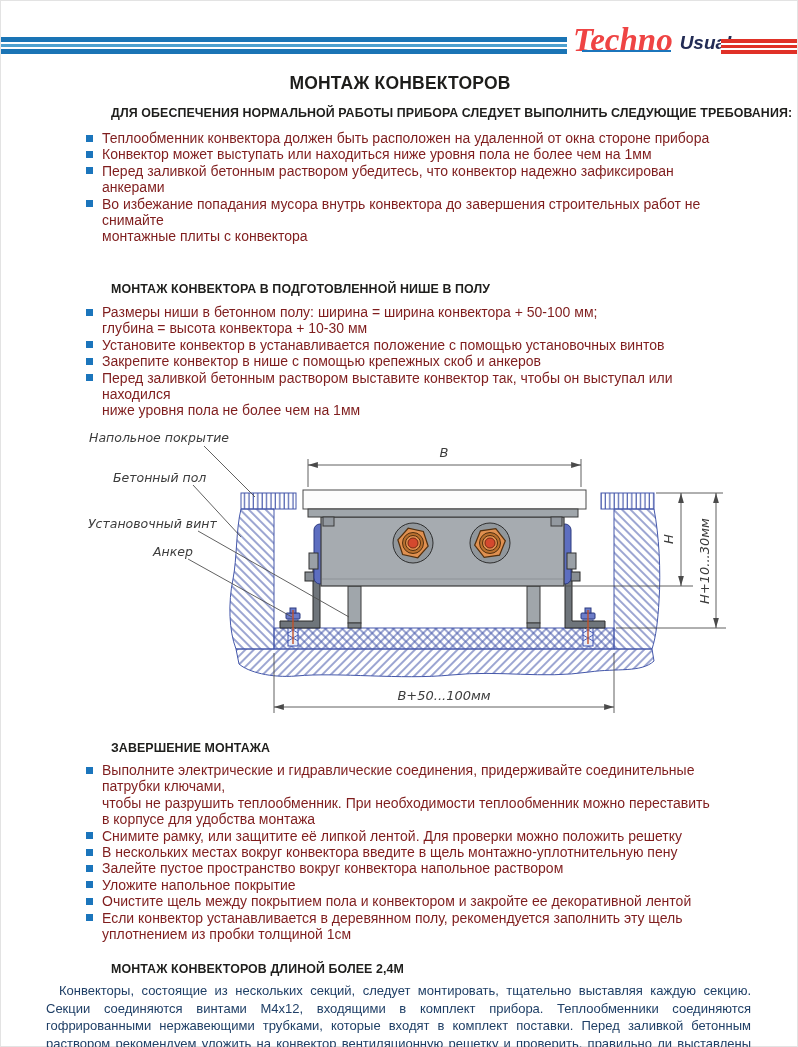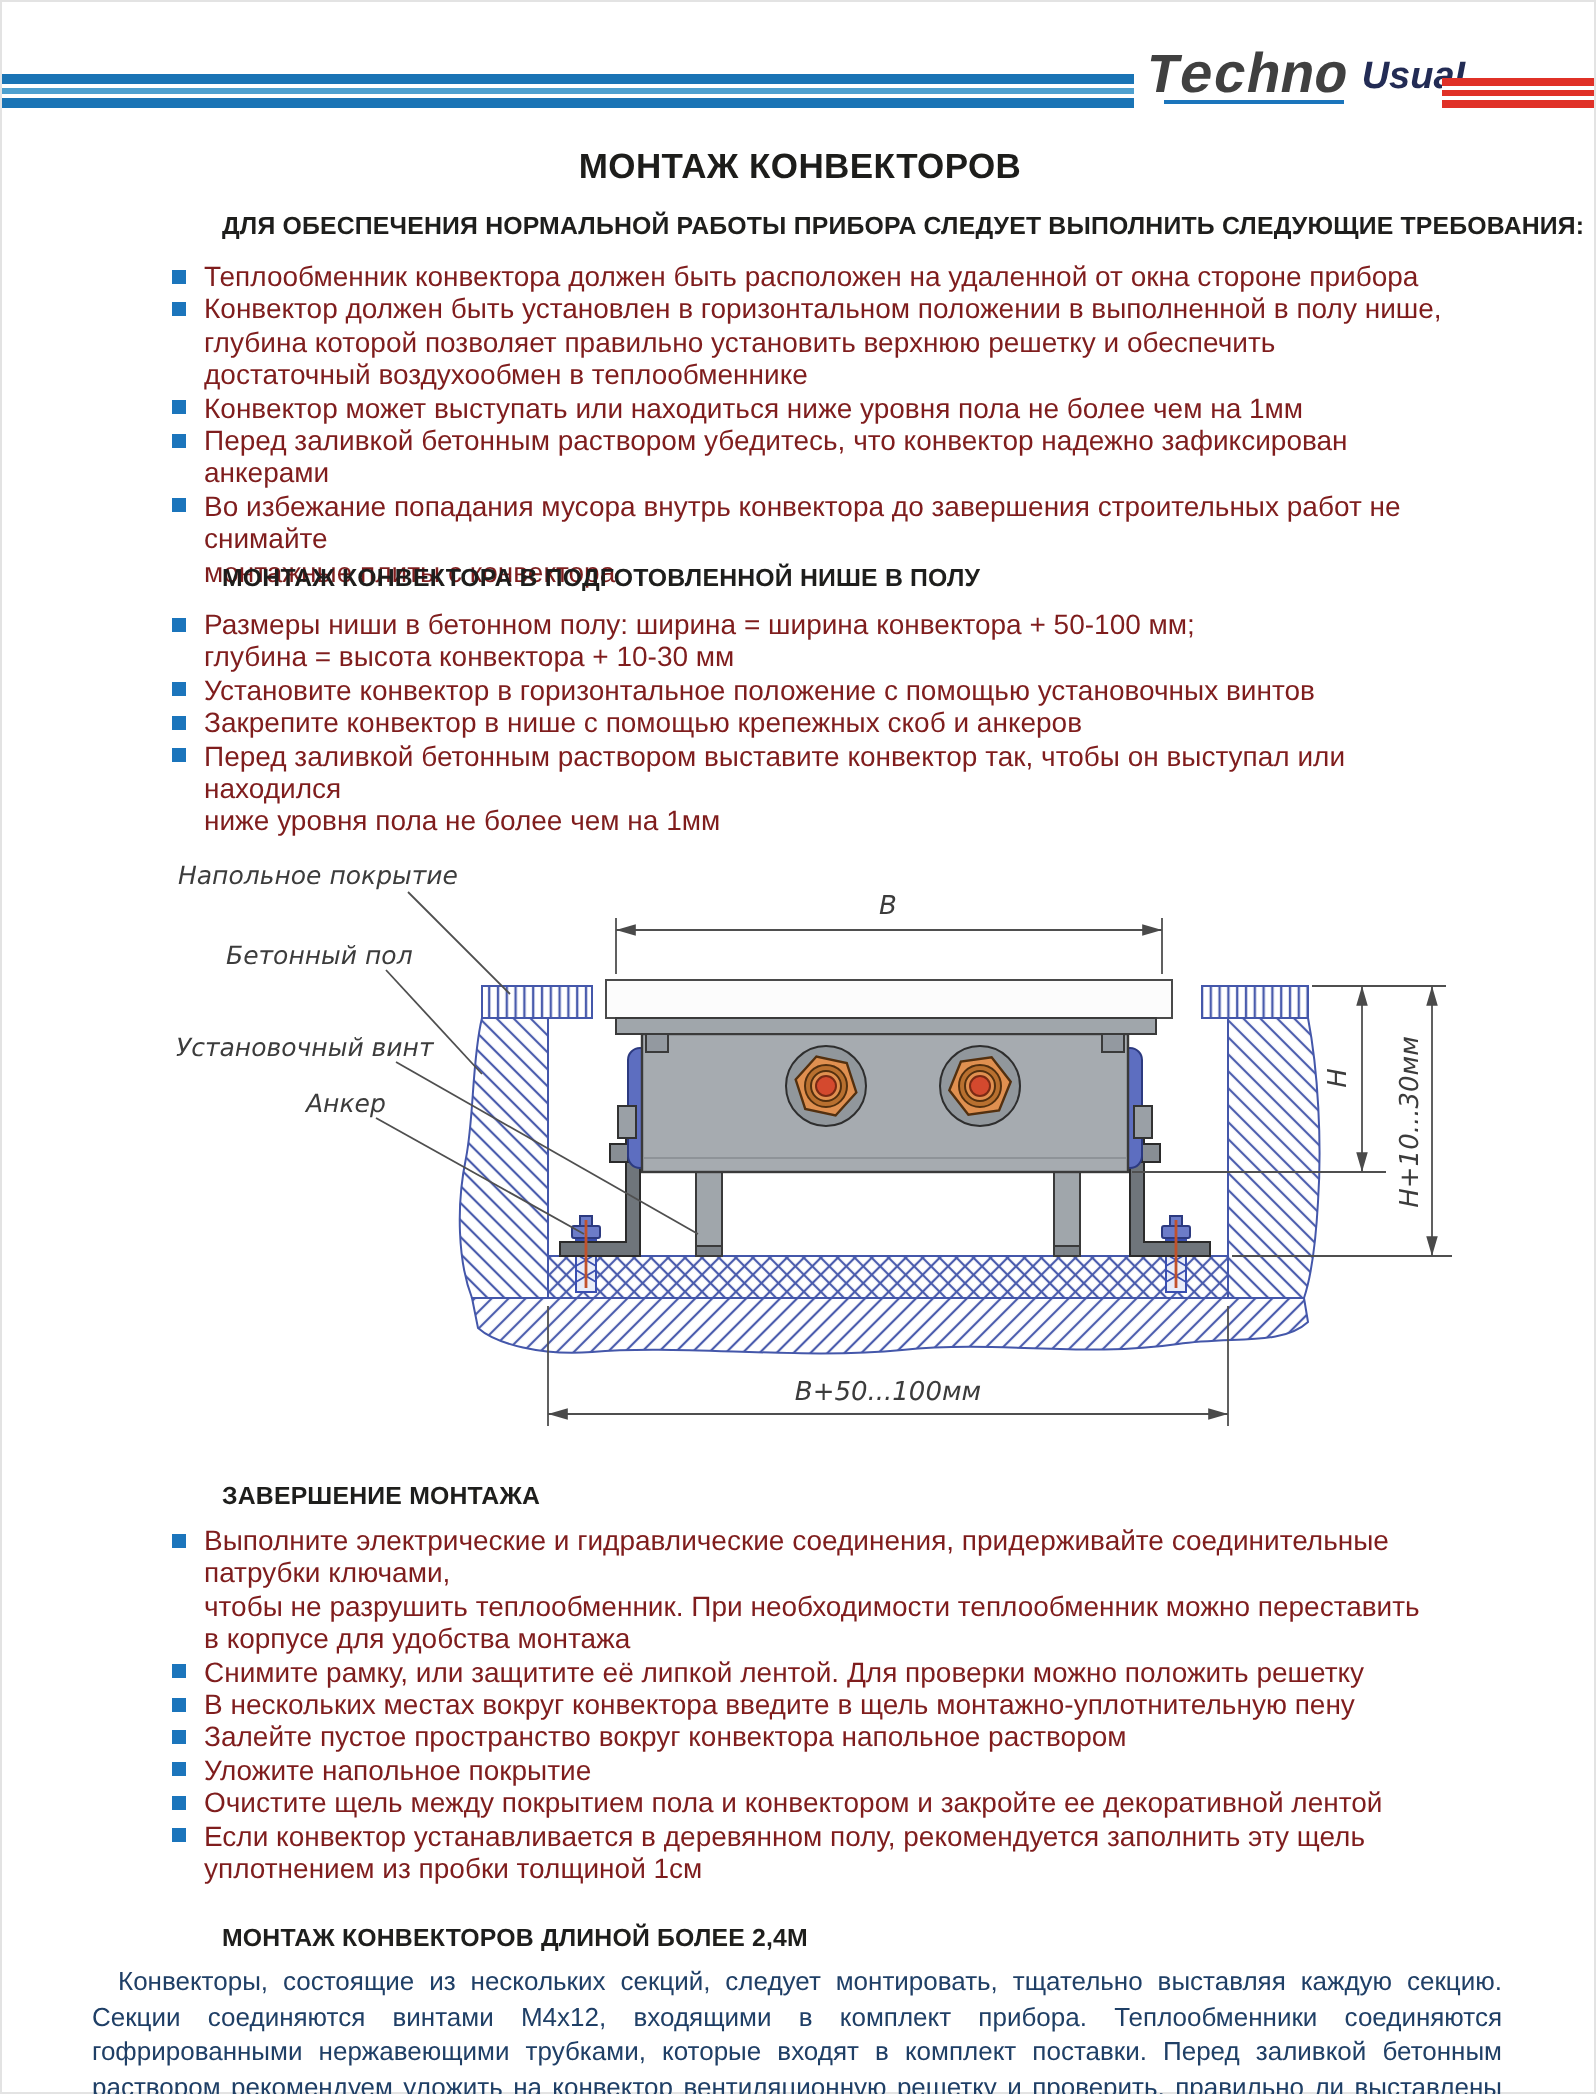--- a/index.html
+++ b/index.html
@@ -14,22 +14,22 @@
   .blue-stripes .b3{height:3px;background:#4ea0cf;}
   .blue-stripes .b4{height:2px;background:#fff;}
   .blue-stripes .b5{height:5px;background:#1a74b5;}
   .red-stripes{position:absolute;right:0;top:38px;width:76px;}
   .red-stripes .r1{height:4px;background:#e03127;}
   .red-stripes .r2{height:2px;background:#fff;}
   .red-stripes .r3{height:3px;background:#e03127;}
   .red-stripes .r4{height:2px;background:#fff;}
   .red-stripes .r5{height:4px;background:#e03127;}
   .logo{position:absolute;left:572px;top:24px;width:150px;height:34px;white-space:nowrap;}
-  .logo-techno{font-family:Liberation Mono, monospace;font-style:italic;font-weight:bold;
-               font-size:28px;color:#404040;position:relative;display:inline-block;line-height:30px;}
+  .logo-techno{font-family:Liberation Serif, serif;font-style:italic;font-weight:bold;
+               font-size:33px;color:#ef4444;position:relative;display:inline-block;line-height:30px;}
   .logo-techno::after{content:"";position:absolute;left:9px;right:2px;bottom:3px;height:2.5px;background:#1b75bc;}
   .logo-usual{font-family:"Liberation Sans",sans-serif;font-style:italic;font-weight:bold;
               font-size:19px;color:#232c55;margin-left:7px;vertical-align:2px;}
 
   .doc-title{position:absolute;left:0;top:72px;width:798px;text-align:center;
              font-size:17.5px;font-weight:bold;color:#1d1d1b;letter-spacing:.2px;}
 
   .sec-heading{position:absolute;left:85px;font-size:12.4px;font-weight:bold;color:#1e1e1c;letter-spacing:.1px;margin-left:25px;}
 
   .blist{position:absolute;left:85px;width:648px;}
@@ -72,26 +72,20 @@
   <div class="doc-title">МОНТАЖ КОНВЕКТОРОВ</div>
 
   <div class="sec-heading" style="top:105px;">ДЛЯ ОБЕСПЕЧЕНИЯ НОРМАЛЬНОЙ РАБОТЫ ПРИБОРА СЛЕДУЕТ ВЫПОЛНИТЬ СЛЕДУЮЩИЕ ТРЕБОВАНИЯ:</div>
   <div class="blist" style="top:129px;">
     <div class="bitem">
         <span class="bullet"></span>
         <span class="btext">Теплообменник конвектора должен быть расположен на удаленной от окна стороне прибора</span>
       </div>
     <div class="bitem">
         <span class="bullet"></span>
-        <span class="btext">Конвектор должен быть установлен в горизонтальном положении в выполненной в полу нише,
-глубина которой позволяет правильно установить верхнюю решетку и обеспечить
-достаточный воздухообмен в теплообменнике</span>
-      </div>
-    <div class="bitem">
-        <span class="bullet"></span>
         <span class="btext">Конвектор может выступать или находиться ниже уровня пола не более чем на 1мм</span>
       </div>
     <div class="bitem">
         <span class="bullet"></span>
         <span class="btext">Перед заливкой бетонным раствором убедитесь, что конвектор надежно зафиксирован анкерами</span>
       </div>
     <div class="bitem">
         <span class="bullet"></span>
         <span class="btext">Во избежание попадания мусора внутрь конвектора до завершения строительных работ не снимайте
 монтажные плиты с конвектора</span>
@@ -100,21 +94,21 @@
 
   <div class="sec-heading" style="top:281px;">МОНТАЖ КОНВЕКТОРА В ПОДГОТОВЛЕННОЙ НИШЕ В ПОЛУ</div>
   <div class="blist" style="top:303px;">
     <div class="bitem">
         <span class="bullet"></span>
         <span class="btext">Размеры ниши в бетонном полу: ширина = ширина конвектора + 50-100 мм;
 глубина = высота конвектора + 10-30 мм</span>
       </div>
     <div class="bitem">
         <span class="bullet"></span>
-        <span class="btext">Установите конвектор в горизонтальное положение с помощью установочных винтов</span>
+        <span class="btext">Установите конвектор в устанавливается положение с помощью установочных винтов</span>
       </div>
     <div class="bitem">
         <span class="bullet"></span>
         <span class="btext">Закрепите конвектор в нише с помощью крепежных скоб и анкеров</span>
       </div>
     <div class="bitem">
         <span class="bullet"></span>
         <span class="btext">Перед заливкой бетонным раствором выставите конвектор так, чтобы он выступал или находился
 ниже уровня пола не более чем на 1мм</span>
       </div>

